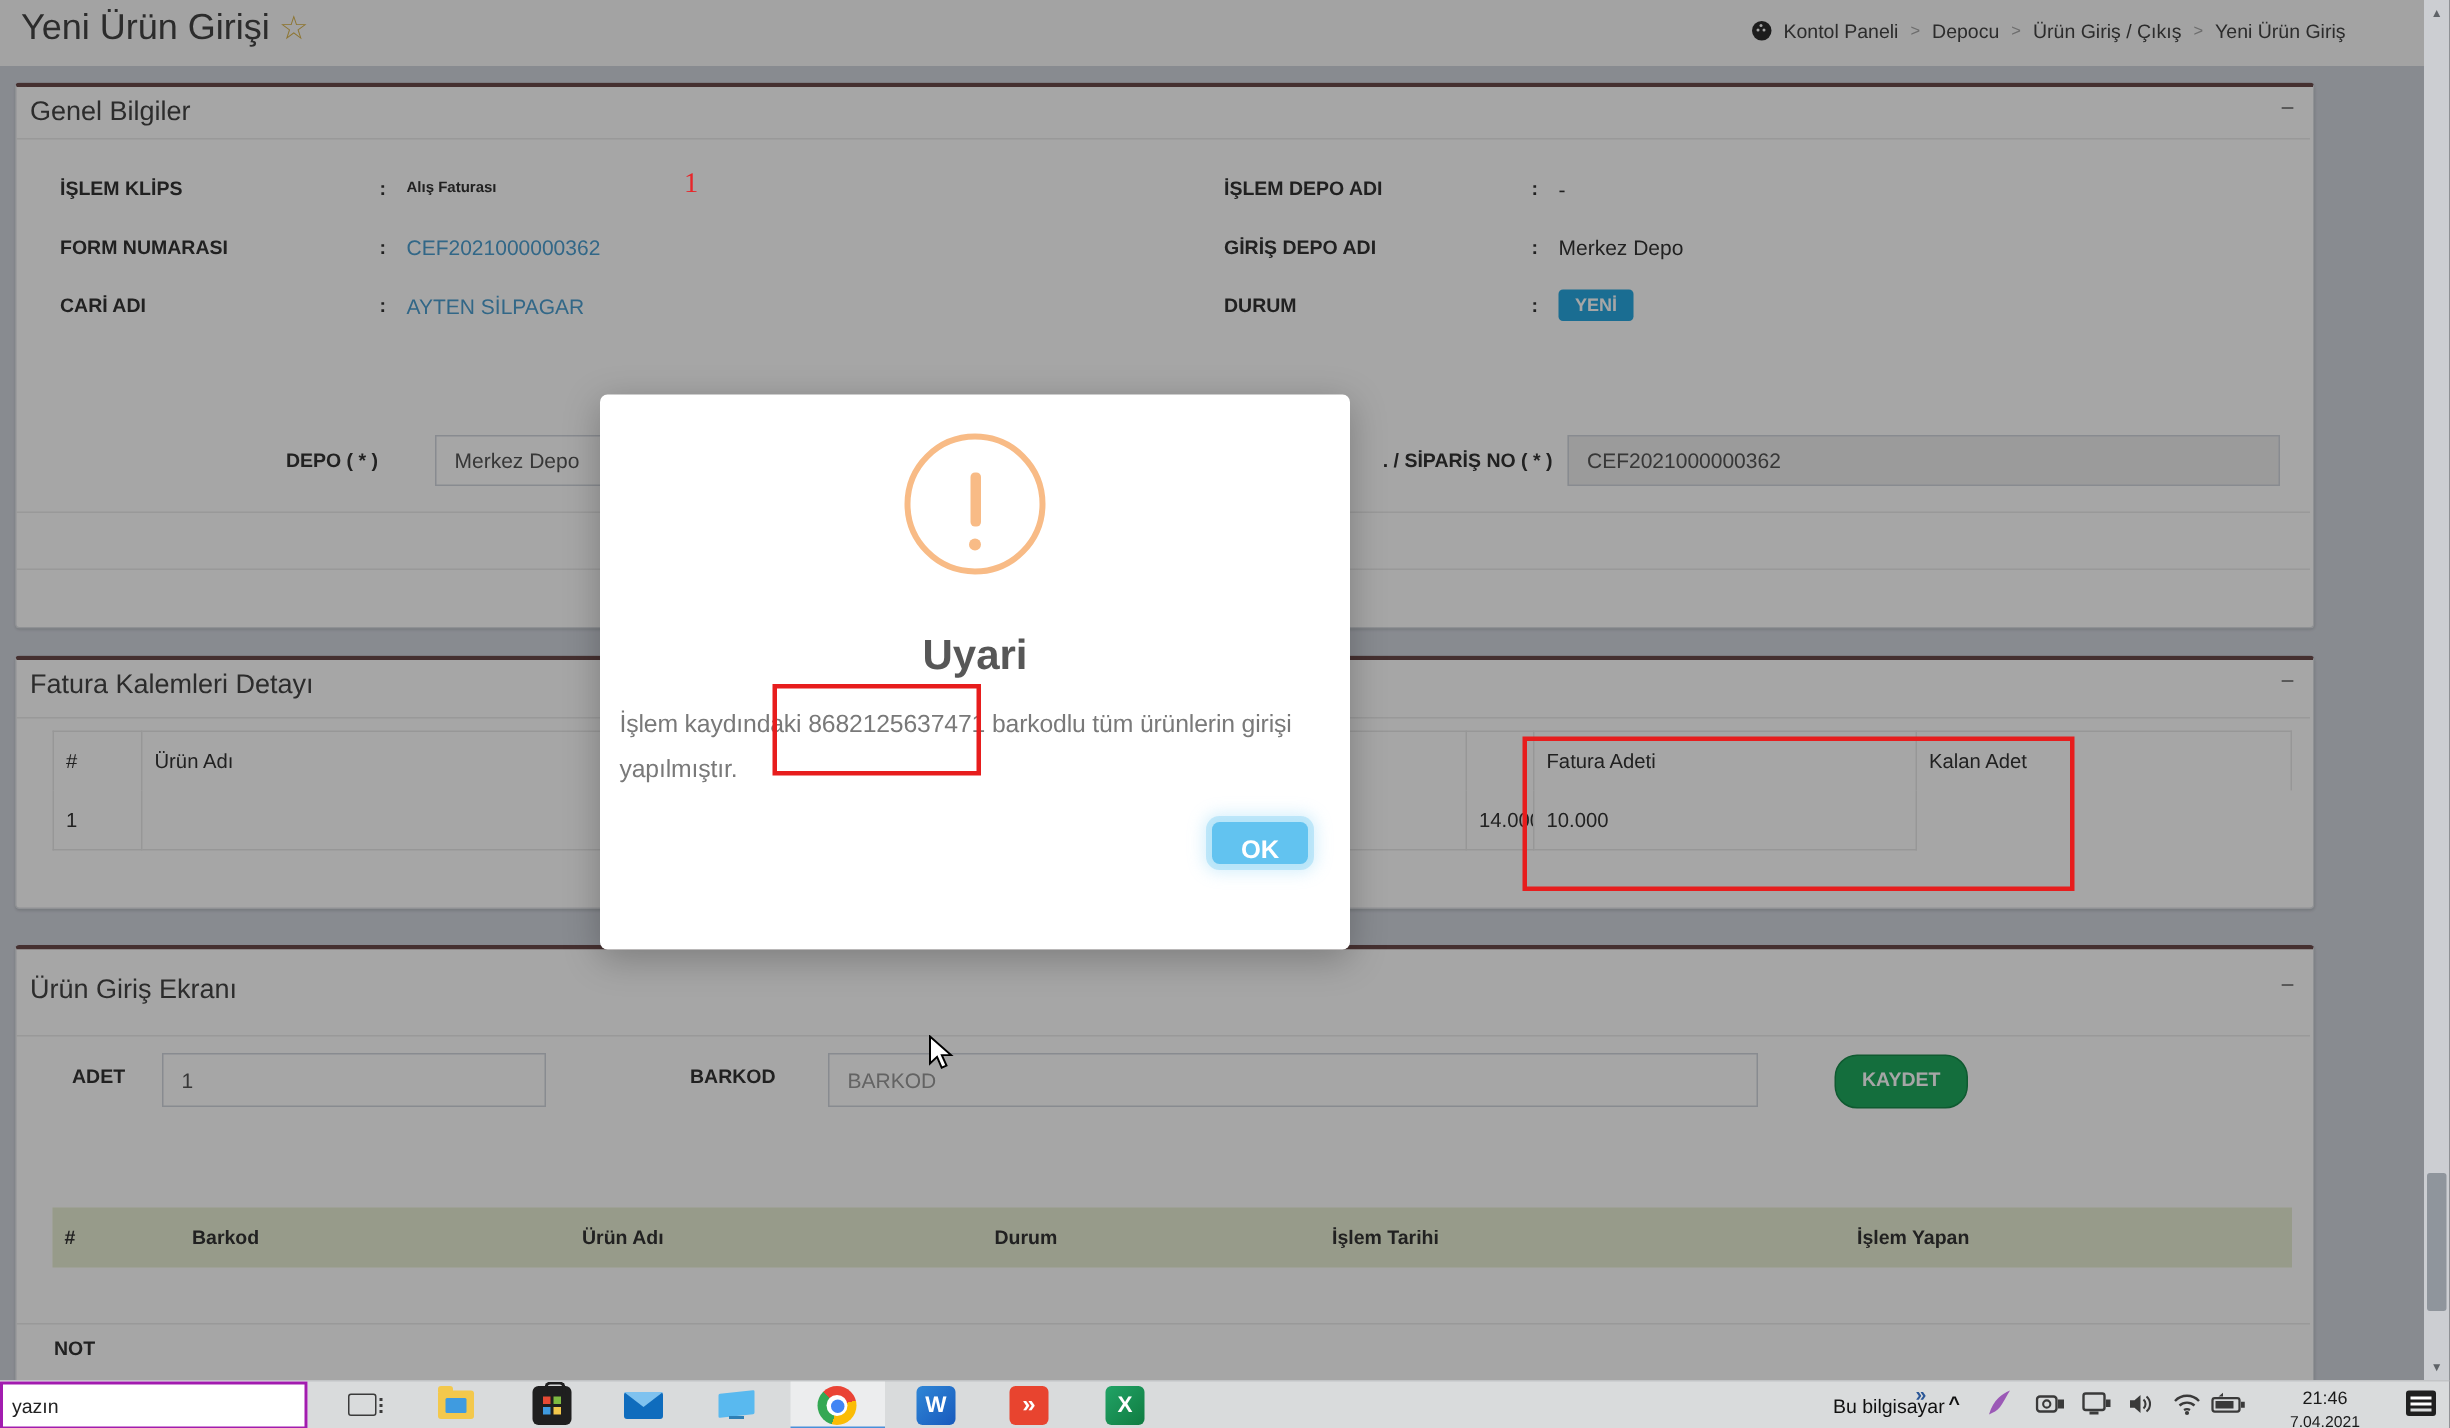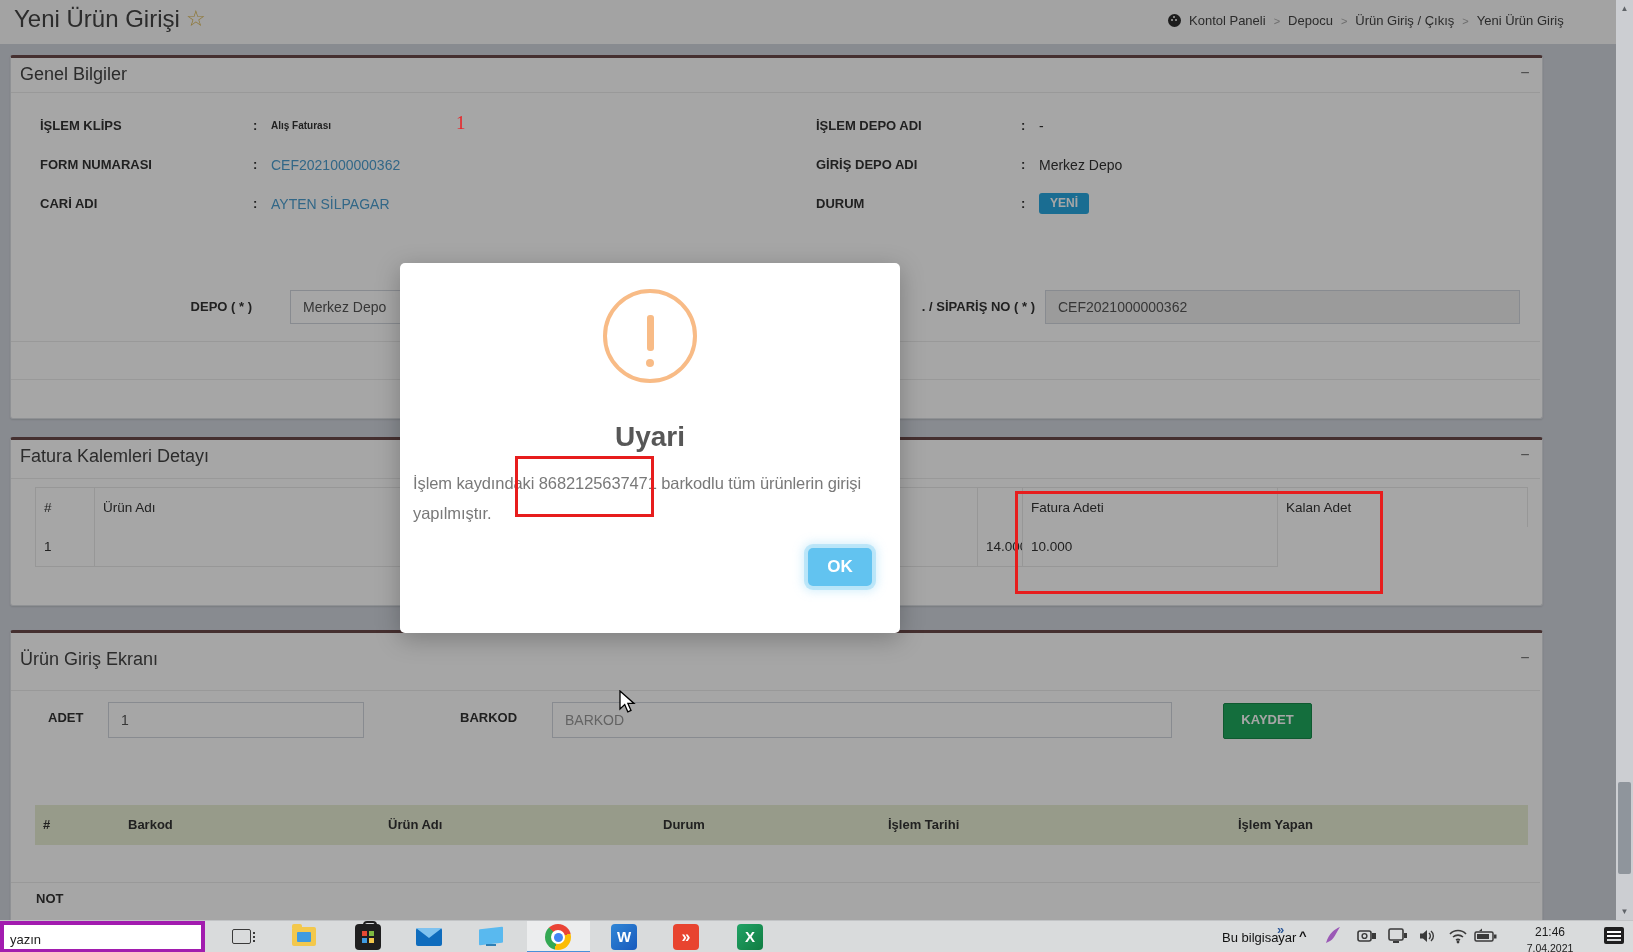--- a/index.html
+++ b/index.html
@@ -39,44 +39,44 @@
   
   .t1{position:absolute;left:35px;top:487px;width:1493px;font-size:13.5px;color:#333;}
   .t1 .tr{display:grid;grid-template-columns:60px 545px 338px 45px 255px 250px;}
   .t1 .td{border:1px solid #e9e9e9;border-bottom:none;line-height:39px;padding-left:8px;white-space:nowrap;overflow:hidden;}
   .t1 .tr + .tr .td{border-top:none;border-bottom:1px solid #e9e9e9;}
   .t1 .td + .td{border-left:none;}
   .t2h{position:absolute;left:35px;top:805px;width:1493px;height:40px;background:#e9efd4;display:grid;
     grid-template-columns:85px 260px 275px 225px 350px 298px;font-size:13px;font-weight:bold;color:#333;}
   .t2h .th{line-height:40px;padding-left:8px;white-space:nowrap;}
   .btn-kaydet{position:absolute;left:1223px;top:703px;width:87px;height:34px;background:#1faa5e;border:1px solid #178a4b;
-    border-radius:2px;color:#fff;font-weight:bold;font-size:13px;text-align:center;line-height:32px;cursor:pointer;}
+    border-radius:15px;color:#fff;font-weight:bold;font-size:13px;text-align:center;line-height:32px;cursor:pointer;}
   
   .overlay{position:absolute;left:0;top:0;width:1616px;height:920px;background:rgba(0,0,0,0.35);z-index:40;}
   .modal{position:absolute;left:400px;top:263px;width:500px;height:370px;background:#fff;border-radius:5px;z-index:50;
     box-shadow:0 6px 24px rgba(0,0,0,.25);}
   .warn-circle{position:absolute;left:203px;top:26px;width:86px;height:86px;border:4px solid #f8bb86;border-radius:50%;}
   .warn-bar{position:absolute;left:39.5px;top:22px;width:7px;height:36px;border-radius:3px;background:#f8bb86;}
   .warn-dot{position:absolute;left:39px;top:66px;width:8px;height:8px;border-radius:50%;background:#f8bb86;}
   .modal-title{position:absolute;left:0;top:158px;width:100%;text-align:center;font-size:28px;font-weight:bold;color:#575757;}
   .modal-text{position:absolute;left:13px;top:205px;width:478px;font-size:16.5px;line-height:30px;color:#797979;letter-spacing:-0.1px;}
-  .btn-ok{position:absolute;left:408px;top:285px;width:64px;height:38px;background:#62c3f0;border-radius:5px;color:#fff;
+  .btn-ok{position:absolute;left:408px;top:285px;width:64px;height:28px;background:#62c3f0;border-radius:5px;color:#fff;
     font-weight:bold;font-size:17px;text-align:center;line-height:38px;cursor:pointer;
     box-shadow:0 0 0 4px rgba(140,212,245,.45),0 0 10px 6px rgba(140,212,245,.35);}
   
   .ann{position:absolute;border:3px solid #e71d1d;z-index:60;}
   .ann-num{position:absolute;left:456px;top:112px;z-index:60;color:#e8262a;font-size:19px;font-family:"Liberation Serif","DejaVu Serif",serif;}
   .cursor{position:absolute;left:619px;top:690px;z-index:70;}
   
   .sbar{position:absolute;left:1616px;top:0;width:17px;height:920px;background:#ccced2;z-index:30;}
   .sbar .arr{position:absolute;left:0;width:17px;height:17px;color:#5f6368;font-size:8px;text-align:center;line-height:17px;cursor:pointer;}
   .sbar .thumb{position:absolute;left:2px;top:782px;width:13px;height:92px;background:#8f959c;border-radius:2px;cursor:pointer;}
   
   .taskbar{position:absolute;left:0;top:920px;width:1633px;height:32px;background:#d9dbdc;border-top:1px solid #c2c4c6;z-index:45;}
-  .tb-search{position:absolute;left:0;top:0;width:205px;height:32px;background:#fff;border:4px solid #a21caf;box-sizing:border-box;}
+  .tb-search{position:absolute;left:0;top:0;width:205px;height:32px;background:#fff;border:2px solid #a21caf;box-sizing:border-box;}
   .tb-search span{position:absolute;left:6px;top:7px;font-size:13px;color:#222;}
   .tb-ic{position:absolute;top:3px;width:26px;height:26px;cursor:pointer;}
   .chrome-hl{position:absolute;left:527px;top:0;width:63px;height:32px;background:rgba(255,255,255,.5);border-bottom:2px solid #4a90d9;box-sizing:border-box;}
   .ic-taskview{top:8px;width:19px;height:15px;border:1.6px solid #3a3a3a;border-radius:2px;box-sizing:border-box;}
   .ic-taskview::after{content:"";position:absolute;right:-5px;top:2px;width:2px;height:2px;background:#3a3a3a;
     box-shadow:0 4px 0 #3a3a3a,0 8px 0 #3a3a3a;}
   .ic-folder{top:6px;height:19px;}
   .ic-folder .back{position:absolute;left:0;top:0;width:24px;height:19px;background:#f3c84c;border-radius:2px;}
   .ic-folder .back::before{content:"";position:absolute;left:0;top:-3px;width:10px;height:4px;background:#f3c84c;border-radius:2px 2px 0 0;}
   .ic-folder .front{position:absolute;left:5px;top:5px;width:14px;height:10px;background:#3f9be0;border-radius:1px;}

